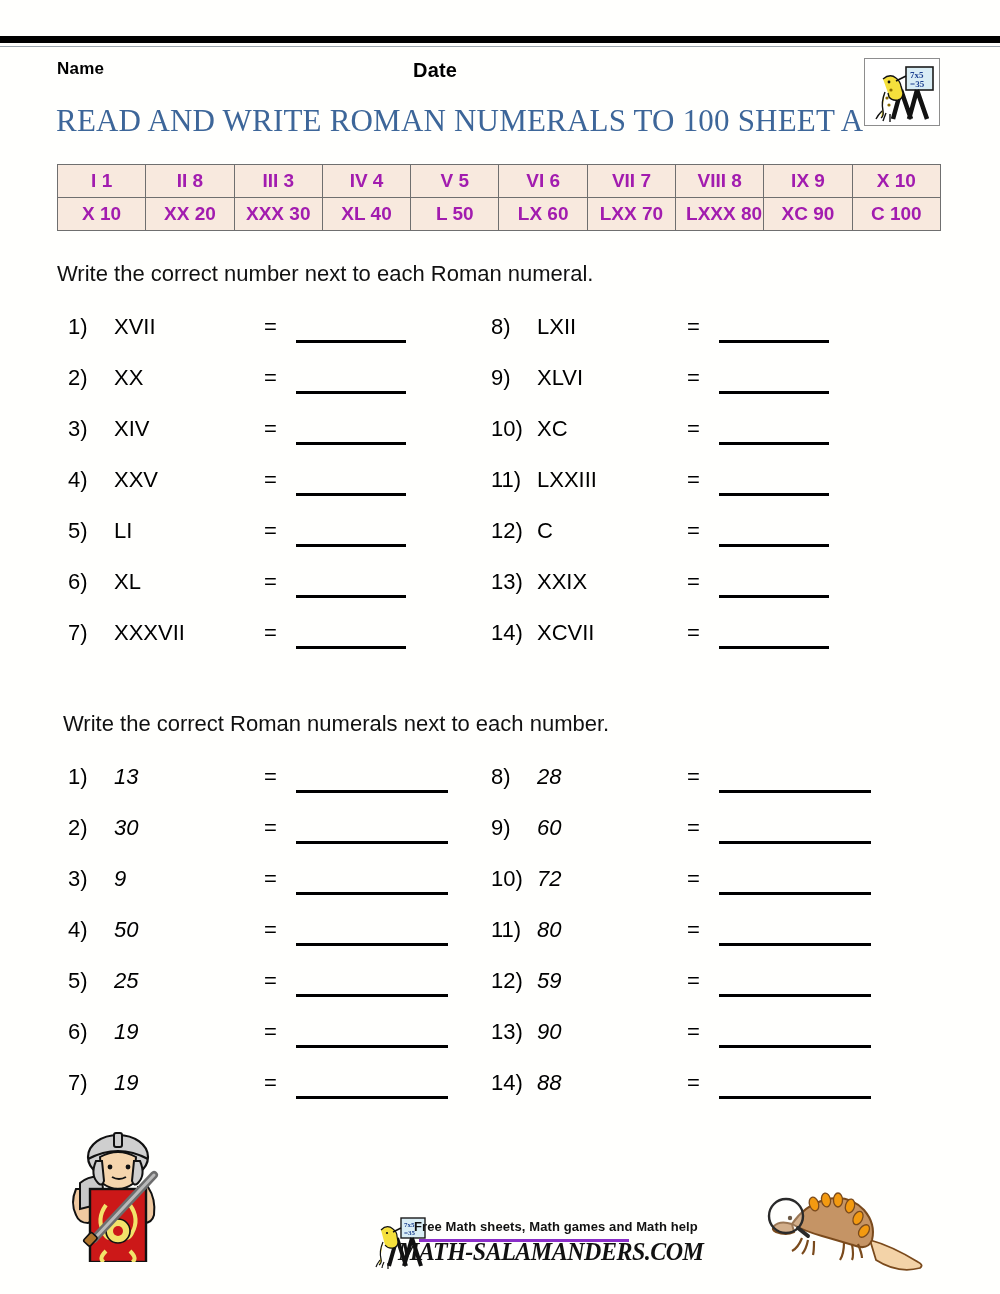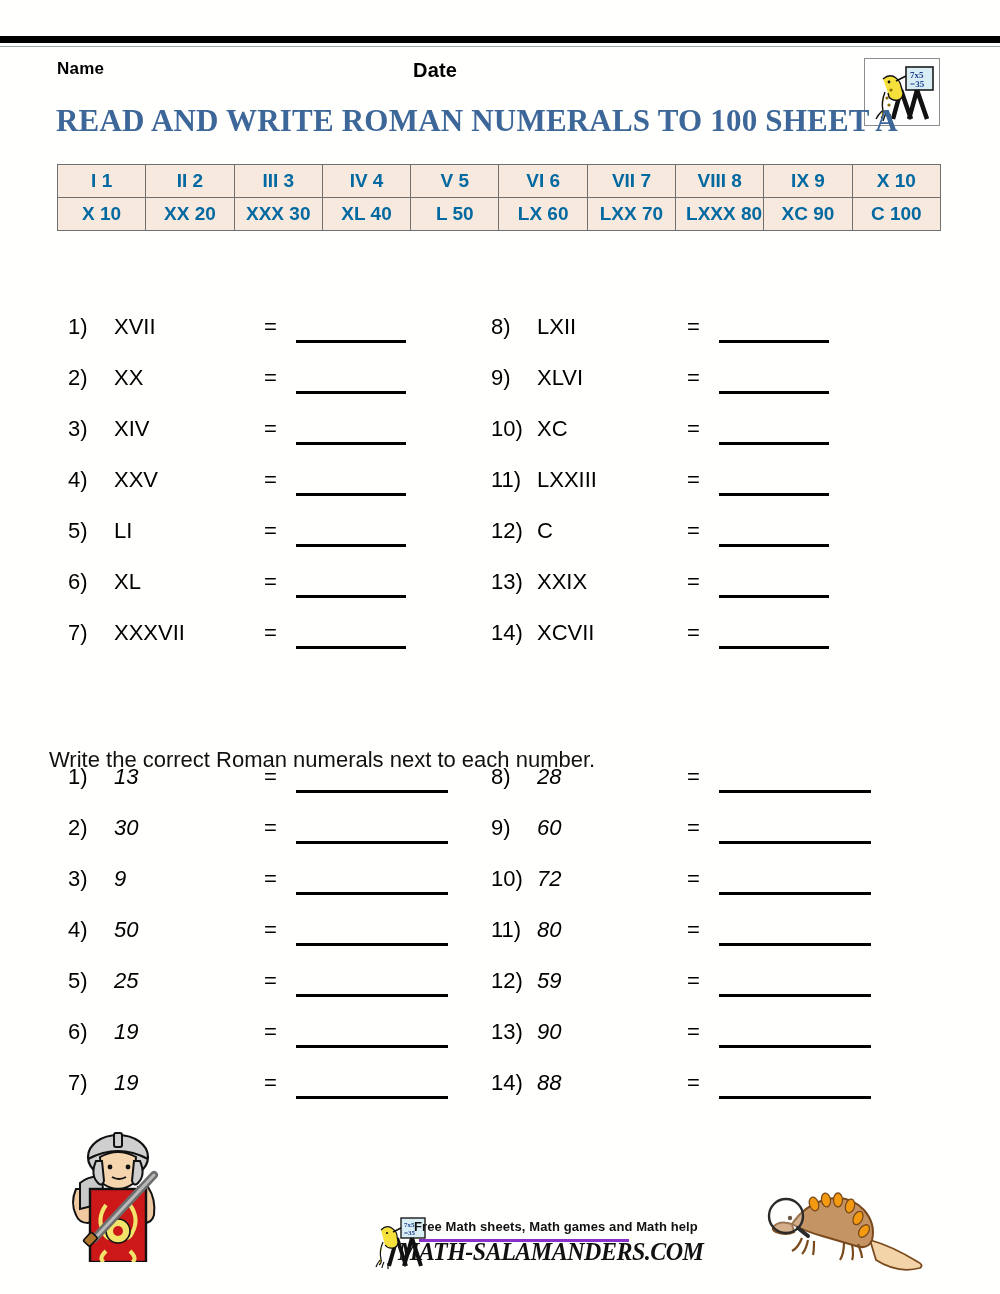--- a/index.html
+++ b/index.html
@@ -70,21 +70,21 @@
   }
   .logo-box svg { display:block; }
 
   
   .title {
     position: absolute;
     left: 56px;
     top: 103px;
     font-family: "Liberation Serif", serif;
     font-size: 31px;
-    font-weight: 700;
+    font-weight: 400;
     color: #3d6699;
     letter-spacing: .2px;
     white-space: nowrap;
   }
 
   
   .ref-table {
     position: absolute;
     left: 57px;
     top: 164px;
@@ -93,33 +93,33 @@
     table-layout: fixed;
   }
   .ref-table td {
     border: 1px solid #6f6f6f;
     background: #f8e9de;
     text-align: center;
     font-size: 19px;
     font-weight: 600;
     height: 32px;
     padding: 0 10px;
-    color: #0369a1;
+    color: #a21caf;
     white-space: nowrap;
   }
 
   
   .instruction {
     position: absolute;
     font-size: 22px;
     color: #111;
     white-space: nowrap;
   }
   #instr-1 { left: 57px; top: 261px; }
-  #instr-2 { left: 49px; top: 711px; margin-top: 36px; }
+  #instr-2 { left: 63px; top: 711px; }
 
   
   .qcol {
     position: absolute;
   }
   .qrow {
     position: relative;
     height: 51px;
   }
   .qnum {
@@ -251,21 +251,21 @@
       <path d="M31 22 L41 17" stroke="#111" stroke-width="1.6"></path>
     </svg>
   </div>
 
   <div class="title">READ AND WRITE ROMAN NUMERALS TO 100 SHEET A</div>
 
   <table class="ref-table">
     <tbody>
       <tr>
         <td>I 1</td>
-        <td>II 2</td>
+        <td>II 8</td>
         <td>III 3</td>
         <td>IV 4</td>
         <td>V 5</td>
         <td>VI 6</td>
         <td>VII 7</td>
         <td>VIII 8</td>
         <td>IX 9</td>
         <td>X 10</td>
       </tr>
       <tr>
@@ -276,20 +276,21 @@
         <td>L 50</td>
         <td>LX 60</td>
         <td>LXX 70</td>
         <td>LXXX 80</td>
         <td>XC 90</td>
         <td>C 100</td>
       </tr>
     </tbody>
   </table>
 
+  <div class="instruction" id="instr-1">Write the correct number next to each Roman numeral.</div>
 
   <div class="qcol" id="s1-left">
     <div class="qrow">
       <span class="qnum">1)</span>
       <span class="qval">XVII</span>
       <span class="qeq">=</span>
       <span class="qline"></span>
     </div>
     <div class="qrow">
       <span class="qnum">2)</span>

